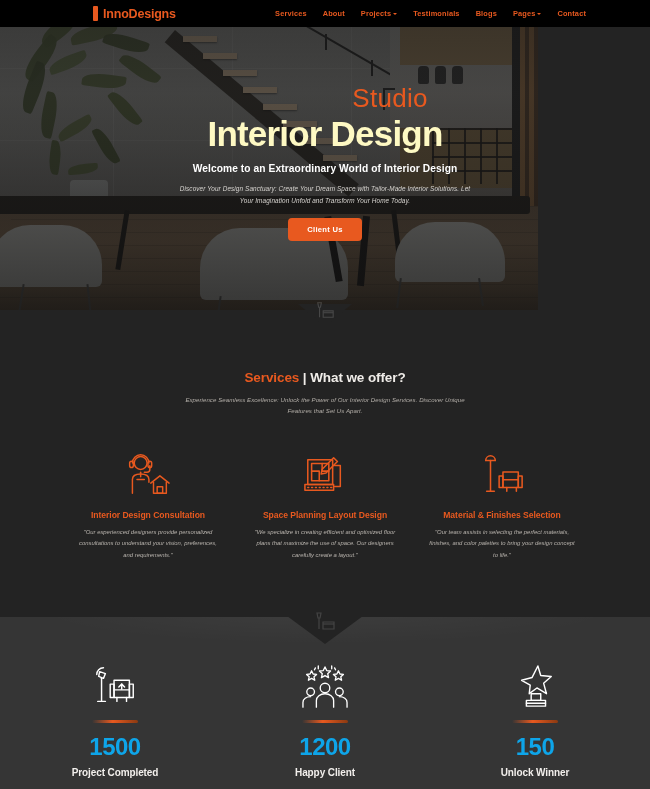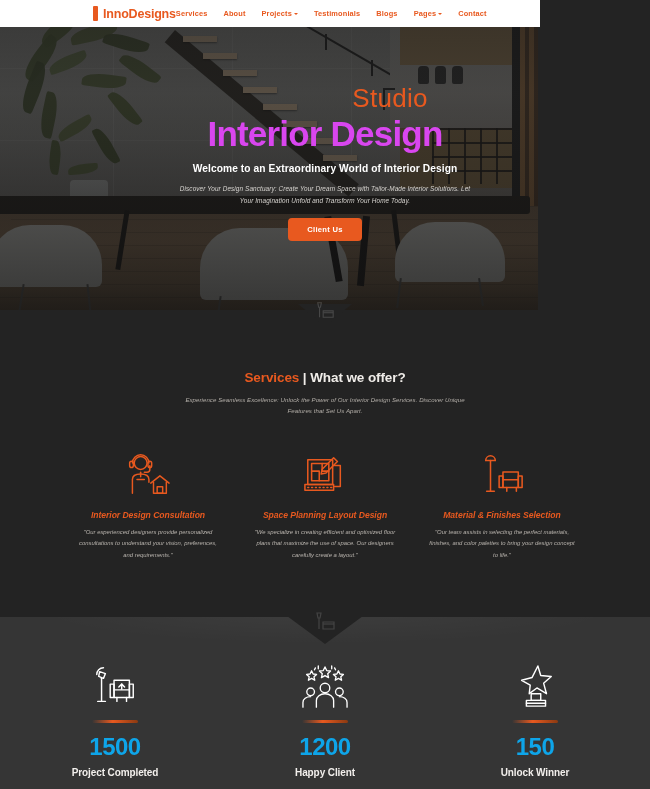--- a/index.html
+++ b/index.html
@@ -7,22 +7,22 @@
   body {
     font-family:"Liberation Sans", sans-serif;
     background:#232323;
     color:#fff;
     -webkit-font-smoothing:antialiased;
   }
   .page { position:relative; width:650px; height:789px; overflow:hidden; }
 
   
   .header {
-    position:absolute; top:0; left:0; width:540px; height:27px;
-    background:#ffffff;
+    position:absolute; top:0; left:0; width:650px; height:27px;
+    background:#000000;
     display:flex; align-items:center;
     z-index:40;
   }
   .logo-wrap { display:flex; align-items:center; margin-left:93px; }
   .logo-bar {
     width:5px; height:15px; background:#E8591F;
     border-radius:1px; margin-right:5px;
   }
   .logo-text {
     font-size:12.5px; font-weight:bold; color:#E8591F;
@@ -158,21 +158,21 @@
     position:absolute; left:0; top:0; width:650px; height:310px;
     display:flex; flex-direction:column; align-items:center;
     z-index:10;
   }
   .hero-studio {
     margin-top:85px; font-size:26px; color:#E8591F; font-weight:400;
     letter-spacing:0.3px; line-height:1;
     align-self:center; margin-left:130px;
   }
   .hero-title {
-    margin-top:5px; font-size:35px; font-weight:bold; color:#d946ef;
+    margin-top:5px; font-size:35px; font-weight:bold; color:#fef9c3;
     letter-spacing:-0.8px; line-height:1.05;
   }
   .hero-sub {
     margin-top:10px; font-size:10.2px; font-weight:bold; color:#ffffff;
     letter-spacing:0.1px;
   }
   .hero-desc {
     margin-top:9px; width:300px; text-align:center;
     font-size:6.4px; color:#d7d4d0; line-height:1.85; font-style:italic;
     letter-spacing:0.1px;
@@ -219,21 +219,20 @@
   }
   .cards {
     display:flex; justify-content:center; gap:22px;
     margin-top:33px; padding:0 60px;
   }
   .card { width:155px; text-align:center; }
   .card-icon { height:48px; display:flex; align-items:center; justify-content:center; }
   .card-title {
     margin-top:12px; font-size:8.6px; font-weight:bold; color:#E8591F;
     letter-spacing:-0.05px;
-    font-style:italic;
   }
   .card-desc {
     margin-top:7px; font-size:5.9px; color:#b9b4ae; line-height:1.95;
     font-style:italic; padding:0 4px;
   }
 
   
   .stats {
     position:absolute; top:617px; left:0; width:650px; height:172px;
     background:#353535;

